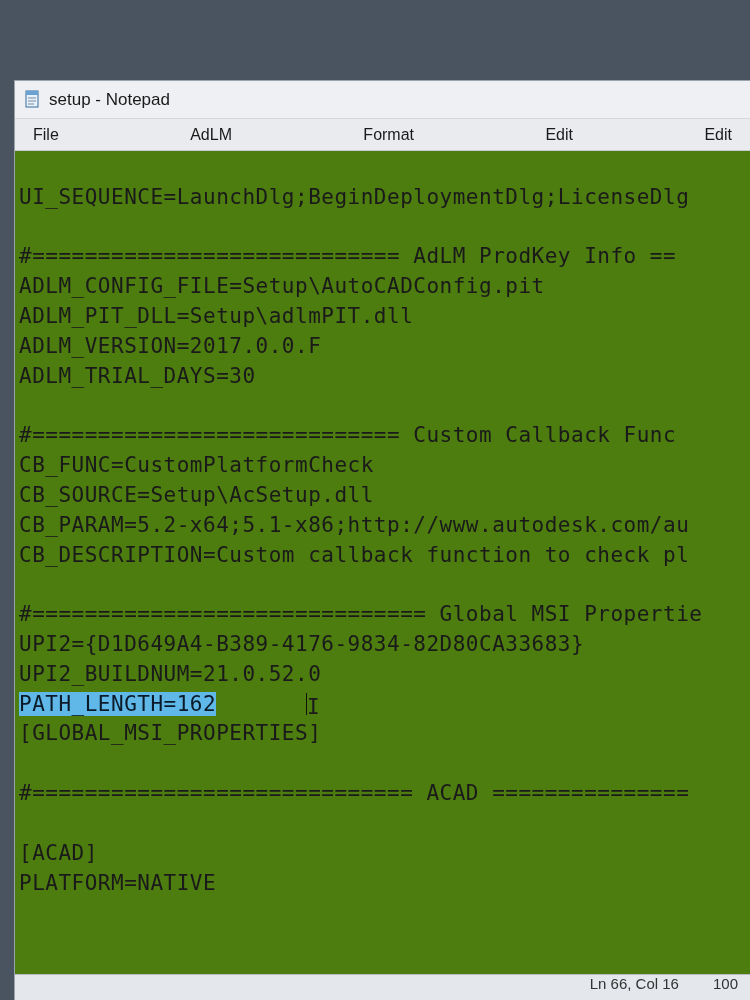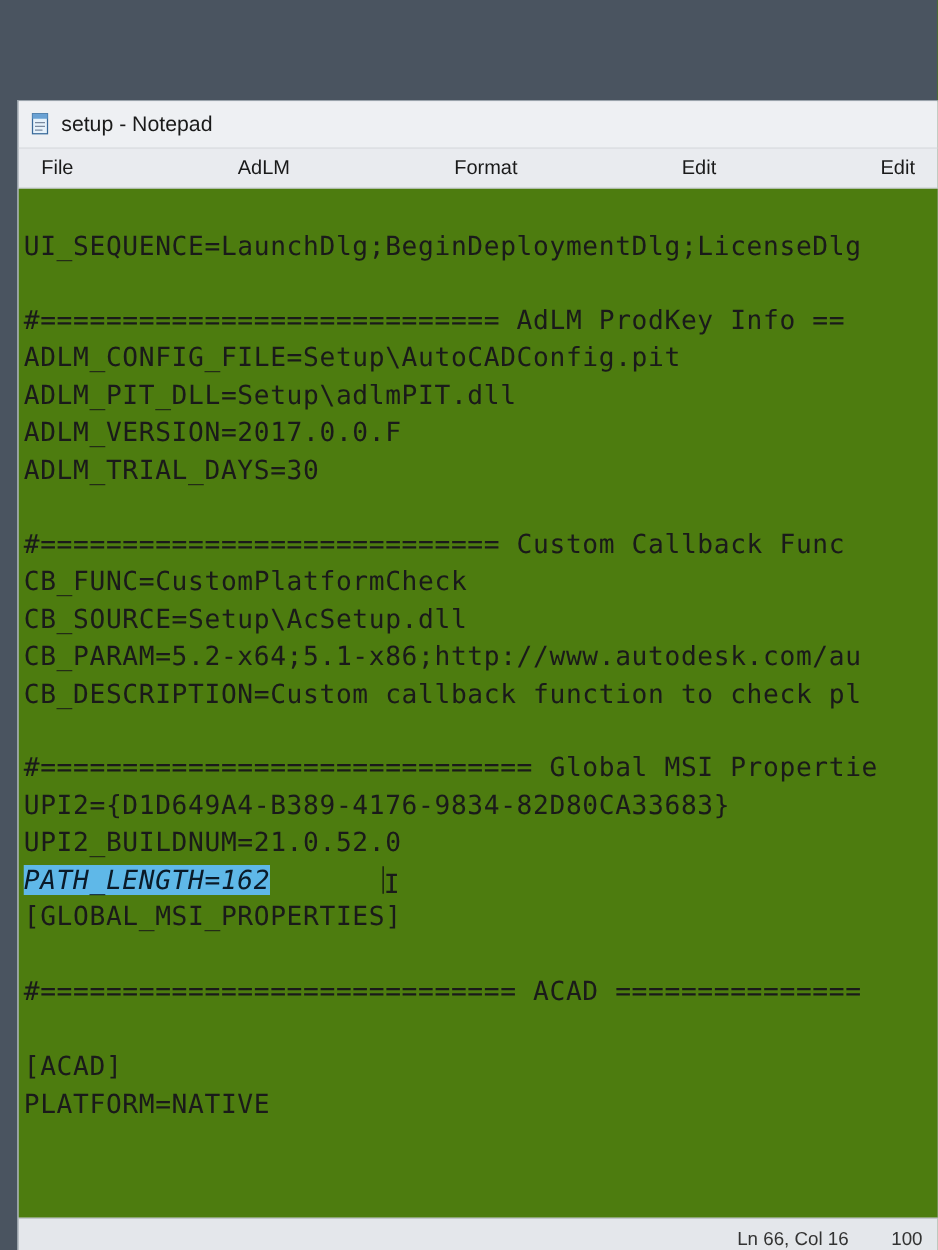--- a/index.html
+++ b/index.html
@@ -58,28 +58,28 @@
       line-height: 1.42;
       color: #1a1a1a;
       white-space: pre;
       padding: 2px 4px;
       overflow: hidden;
       position: relative;
       letter-spacing: 0.5px;
     }
     .edit-area pre { position: relative; }
     .line { display: block; min-height: 1.42em; }
-    .hl { background: #5fb8e8; color: #0a1a28; font-style: italic; }
+    .hl { background: #5fb8e8; color: #0a1a28; }
     .caret { display: inline-block; border-left: 1px solid #111; height: 22px; transform: translate(-3px, 3px); position: absolute; }
     .status-bar {
       height: 26px;
       background: #e4e7eb;
       border-top: 1px solid #b8bcc2;
       display: flex;
-      align-items: flex-end;
+      align-items: flex-start;
       justify-content: flex-end;
       padding: 0 12px;
       font-size: 15px;
       color: #333;
       gap: 34px;
     }
   </style>
 </head>
 <body>
 

